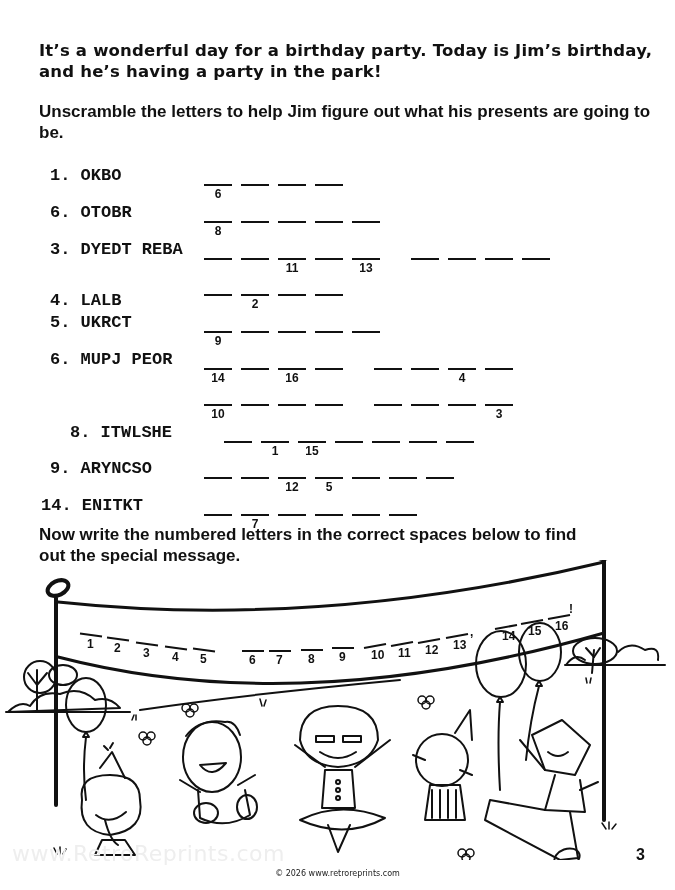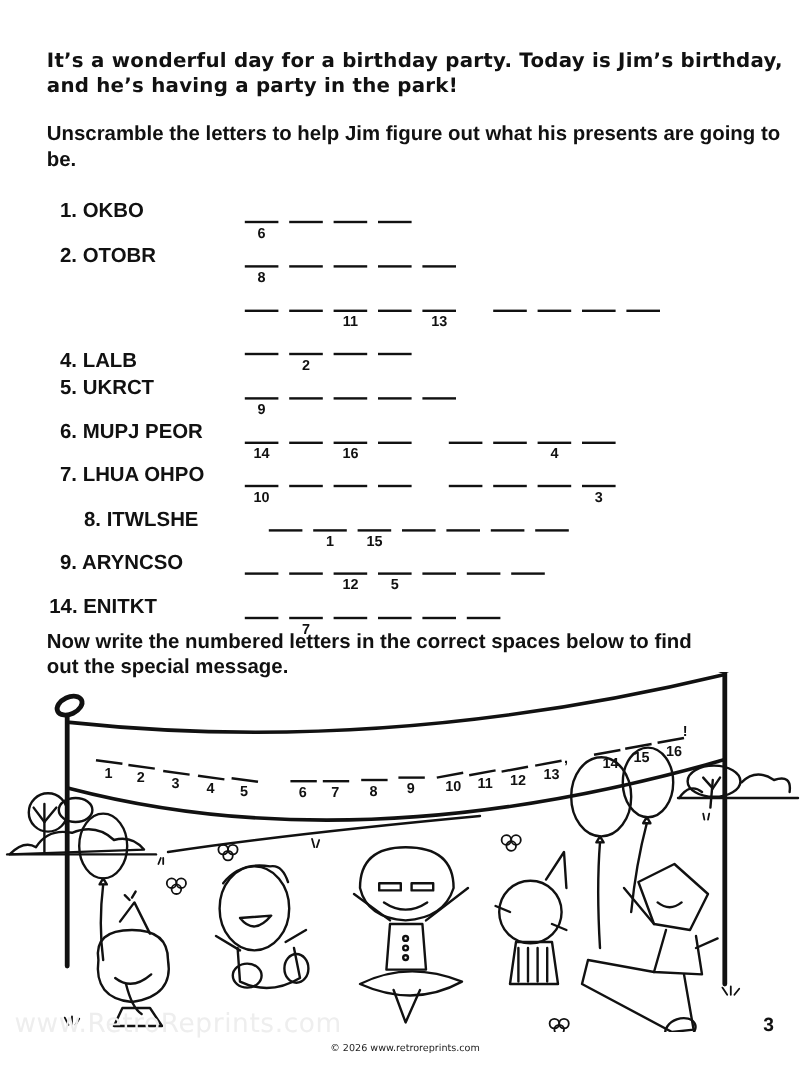--- a/index.html
+++ b/index.html
@@ -10,21 +10,21 @@
     letter-spacing: 0.2px; margin: 0;
   }
   .instr {
     position: absolute; left: 39px; width: 620px; margin: 0;
     font-family: "Liberation Sans", sans-serif; font-weight: bold; font-size: 17px; line-height: 21px;
   }
   .instr1 { top: 101px; }
   .instr2 { top: 524px; width: 560px; }
   .puzzle-row { position: absolute; left: 0; width: 675px; height: 36px; }
   .puzzle-label {
-    position: absolute; top: 0; font-family: Liberation Sans, sans-serif; font-weight: bold; font-size: 17px;
+    position: absolute; top: 0; font-family: Liberation Mono, monospace; font-weight: bold; font-size: 17px;
     line-height: 20px; white-space: nowrap;
   }
   .blank { position: absolute; top: 18px; width: 28px; height: 0; border-top: 2px solid #111; }
   .blank-num {
     position: absolute; top: 21px; width: 28px; text-align: center;
     font-family: "Liberation Sans", sans-serif; font-weight: bold; font-size: 12px; line-height: 14px;
   }
   .illustration { position: absolute; left: 0; top: 560px; width: 675px; height: 300px; }
   .watermark {
     position: absolute; left: 12px; top: 841px; font-family: "DejaVu Sans", sans-serif; font-size: 22px;
@@ -51,29 +51,30 @@
 <div id="puzzles">
     <div class="puzzle-row" style="top: 166px;">
       <span class="puzzle-label" style="left: 50px;">1. OKBO</span>
       <div class="blank" style="left: 204px;"></div>
       <span class="blank-num" style="left: 204px;">6</span>
       <div class="blank" style="left: 241px;"></div>
       <div class="blank" style="left: 278px;"></div>
       <div class="blank" style="left: 315px;"></div>
     </div>
     <div class="puzzle-row" style="top: 203px;">
-      <span class="puzzle-label" style="left: 50px;">2. OTOBR</span>
+      <span class="puzzle-label" style="left: 50px;">6. OTOBR</span>
       <div class="blank" style="left: 204px;"></div>
       <span class="blank-num" style="left: 204px;">8</span>
       <div class="blank" style="left: 241px;"></div>
       <div class="blank" style="left: 278px;"></div>
       <div class="blank" style="left: 315px;"></div>
       <div class="blank" style="left: 352px;"></div>
     </div>
     <div class="puzzle-row" style="top: 240px;">
+      <span class="puzzle-label" style="left: 50px;">3. DYEDT REBA</span>
       <div class="blank" style="left: 204px;"></div>
       <div class="blank" style="left: 241px;"></div>
       <div class="blank" style="left: 278px;"></div>
       <span class="blank-num" style="left: 278px;">11</span>
       <div class="blank" style="left: 315px;"></div>
       <div class="blank" style="left: 352px;"></div>
       <span class="blank-num" style="left: 352px;">13</span>
       <div class="blank" style="left: 411px;"></div>
       <div class="blank" style="left: 448px;"></div>
       <div class="blank" style="left: 485px;"></div>
@@ -104,21 +105,20 @@
       <div class="blank" style="left: 278px;"></div>
       <span class="blank-num" style="left: 278px;">16</span>
       <div class="blank" style="left: 315px;"></div>
       <div class="blank" style="left: 374px;"></div>
       <div class="blank" style="left: 411px;"></div>
       <div class="blank" style="left: 448px;"></div>
       <span class="blank-num" style="left: 448px;">4</span>
       <div class="blank" style="left: 485px;"></div>
     </div>
     <div class="puzzle-row" style="top: 386px;">
-      <span class="puzzle-label" style="left: 50px;">7. LHUA OHPO</span>
       <div class="blank" style="left: 204px;"></div>
       <span class="blank-num" style="left: 204px;">10</span>
       <div class="blank" style="left: 241px;"></div>
       <div class="blank" style="left: 278px;"></div>
       <div class="blank" style="left: 315px;"></div>
       <div class="blank" style="left: 374px;"></div>
       <div class="blank" style="left: 411px;"></div>
       <div class="blank" style="left: 448px;"></div>
       <div class="blank" style="left: 485px;"></div>
       <span class="blank-num" style="left: 485px;">3</span>

